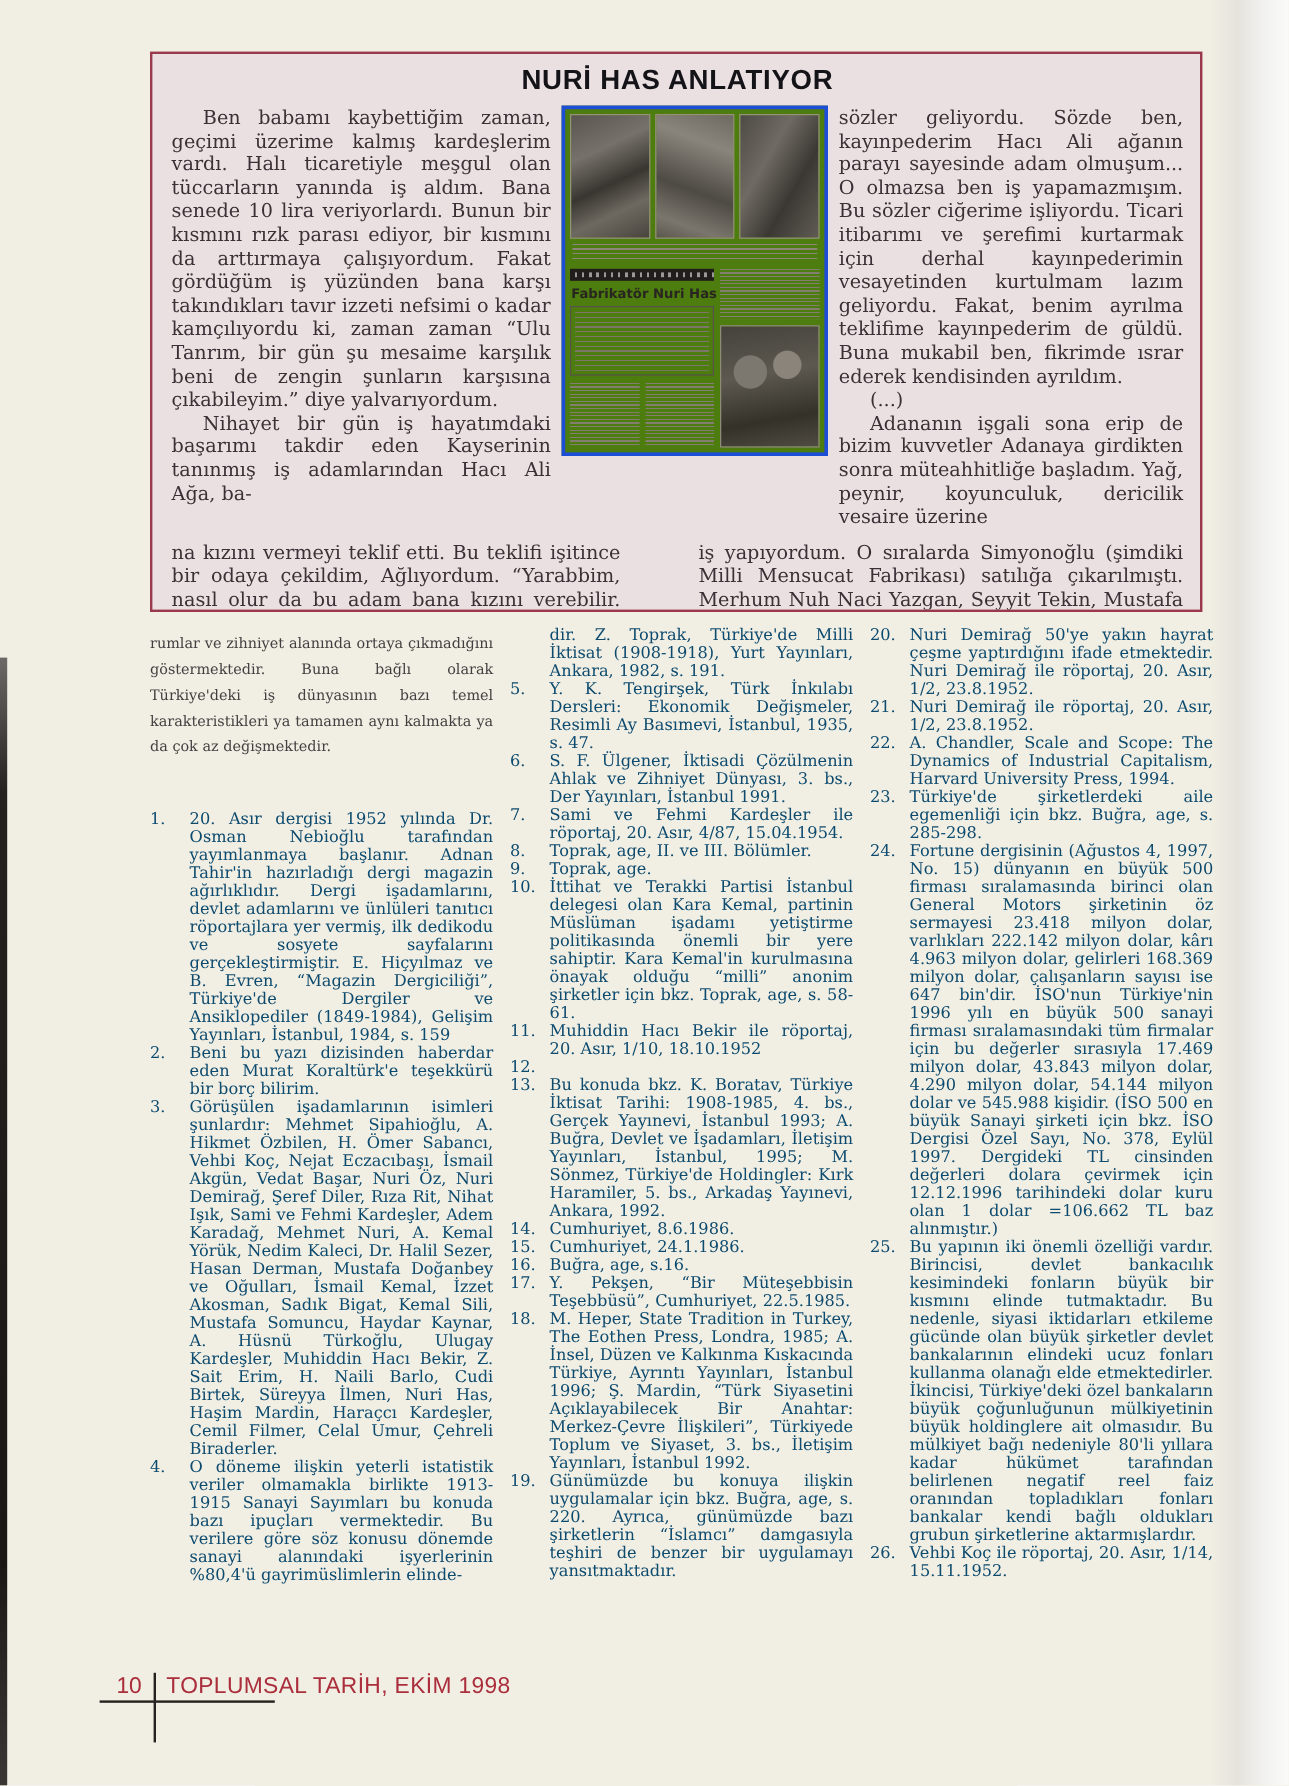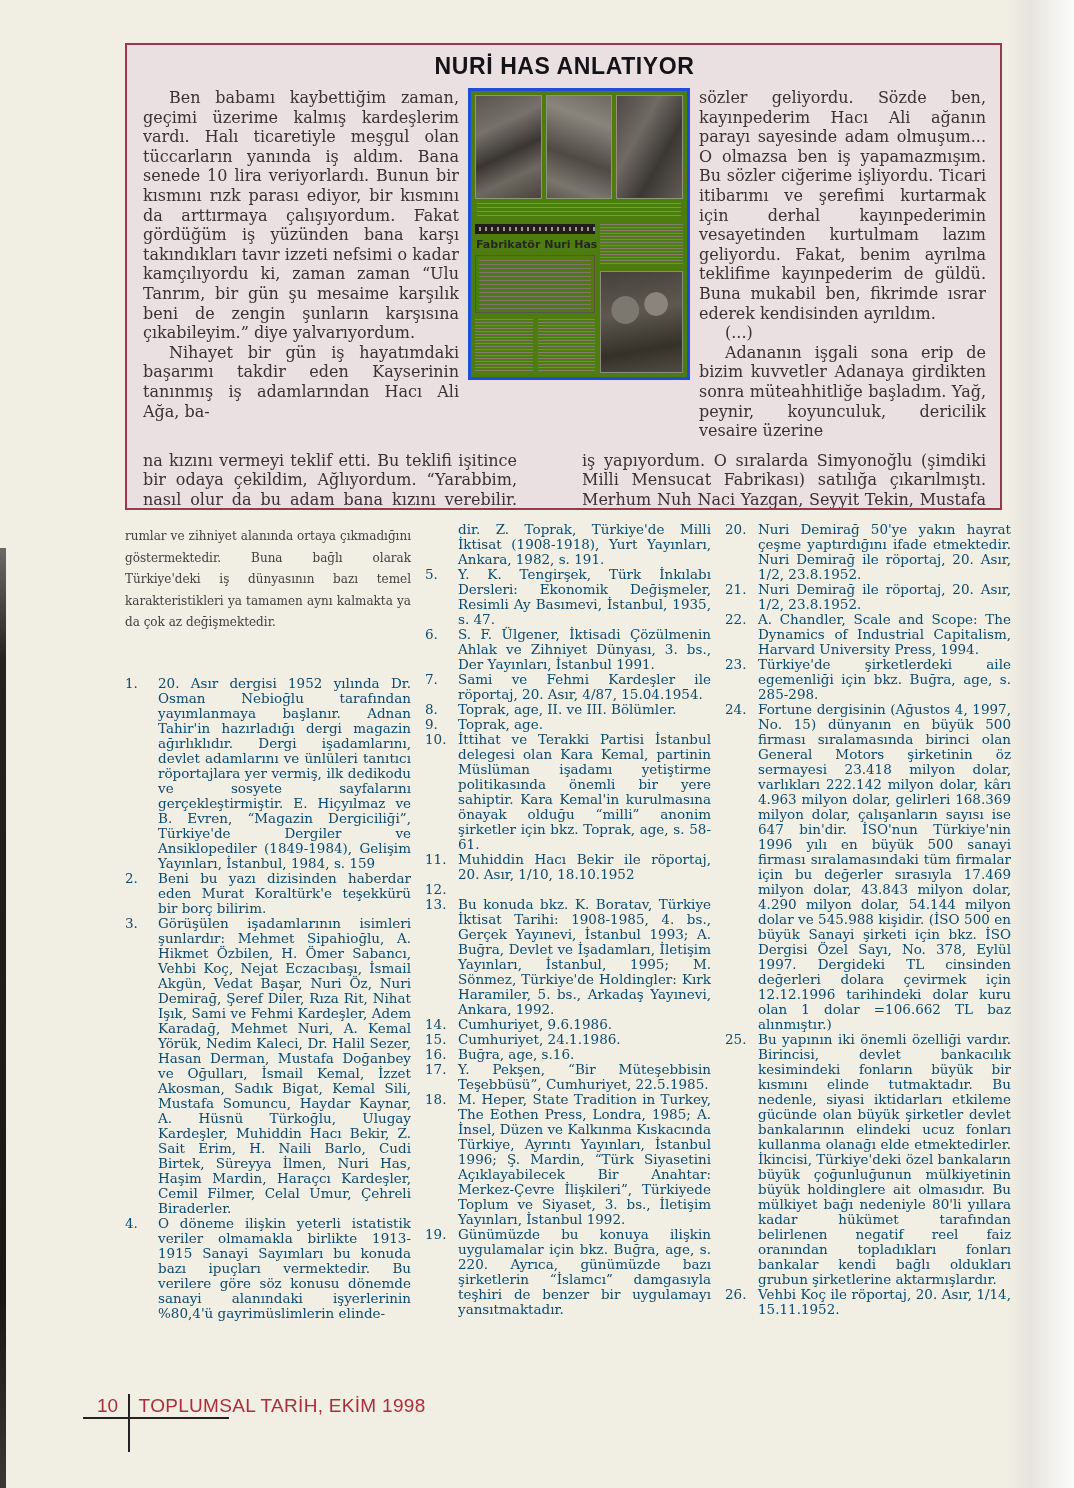--- a/index.html
+++ b/index.html
@@ -216,21 +216,21 @@
             <span class="nnum">12.</span>
           </div>
 
           <div class="note">
             <span class="nnum">13.</span>
             <span class="ntxt">Bu konuda bkz. K. Boratav, Türkiye İktisat Tarihi: 1908-1985, 4. bs., Gerçek Yayınevi, İstanbul 1993; A. Buğra, Devlet ve İşadamları, İletişim Yayınları, İstanbul, 1995; M. Sönmez, Türkiye'de Holdingler: Kırk Haramiler, 5. bs., Arkadaş Yayınevi, Ankara, 1992.</span>
           </div>
 
           <div class="note">
             <span class="nnum">14.</span>
-            <span class="ntxt">Cumhuriyet, 9.6.1986.</span>
+            <span class="ntxt">Cumhuriyet, 8.6.1986.</span>
           </div>
 
           <div class="note">
             <span class="nnum">15.</span>
             <span class="ntxt">Cumhuriyet, 24.1.1986.</span>
           </div>
 
           <div class="note">
             <span class="nnum">16.</span>
             <span class="ntxt">Buğra, age, s.16.</span>

